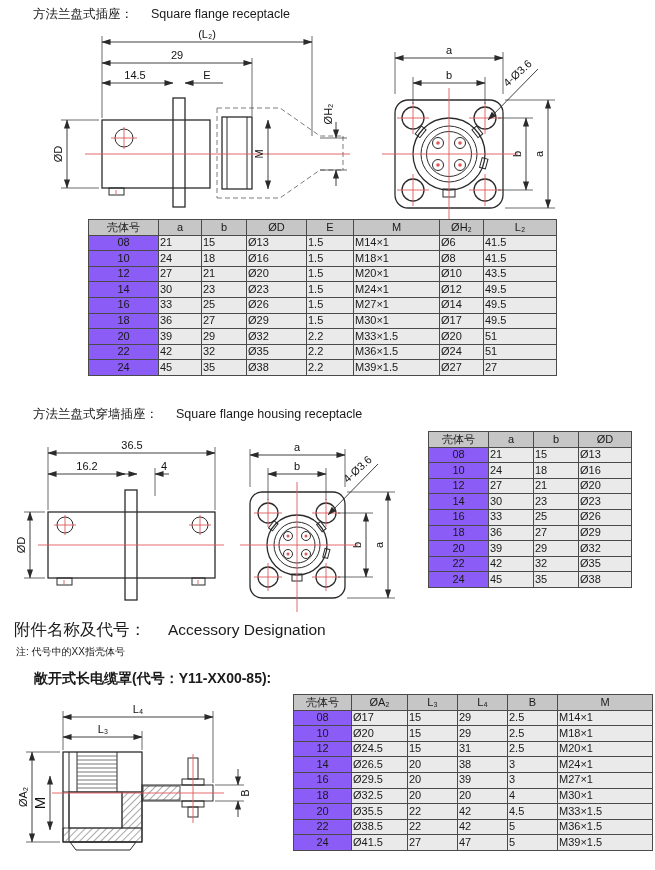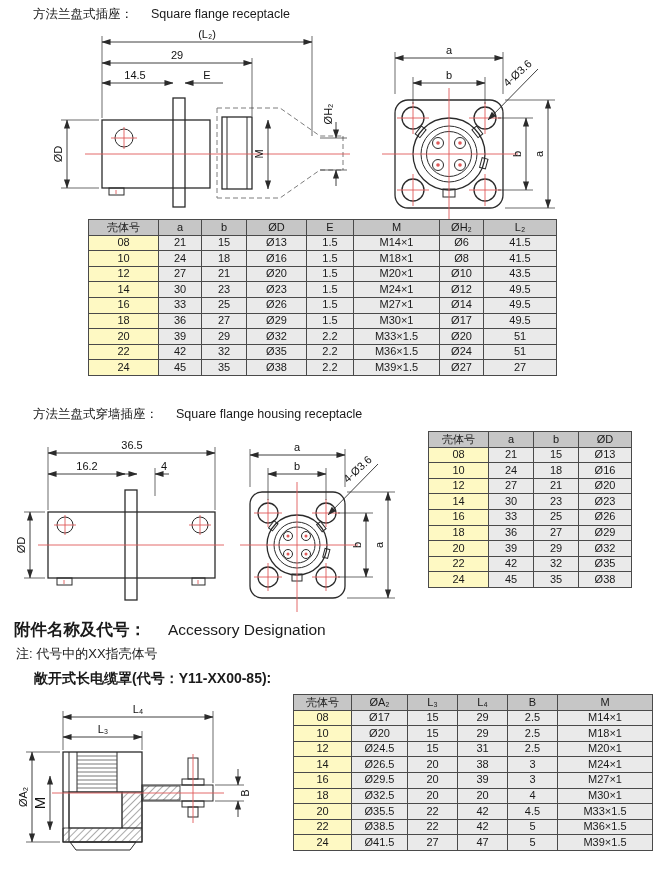--- a/index.html
+++ b/index.html
@@ -2,28 +2,28 @@
 <html><head>
 <meta charset="utf-8">
 <style>
   html,body{margin:0;padding:0}
   body{width:655px;height:870px;background:#ffffff;font-family:"Liberation Sans","DejaVu Sans",sans-serif;color:#1a1a1a;position:relative;overflow:hidden}
   .abs{position:absolute}
   .sec-title{font-size:12.5px;white-space:nowrap}
   .sec-title .zh{font-weight:normal}
   .sec-title .en{margin-left:18px}
   .big-title{font-size:16.5px;white-space:nowrap}
-  .big-title .zh{font-weight:bold}
+  .big-title .zh{font-weight:normal}
   .big-title .en{font-size:15.5px;margin-left:22px}
-  .note{font-size:13px;white-space:nowrap}
+  .note{font-size:10px;white-space:nowrap}
   .subtitle{font-size:14px;font-weight:600;white-space:nowrap}
-  table{border-collapse:collapse;table-layout:fixed;font-size:11px;text-align:center}
+  table{border-collapse:collapse;table-layout:fixed;font-size:11px;}
   th,td{border:1px solid #4a4a4a;padding:0 1px;height:14.6px;line-height:1.05;font-weight:normal;overflow:hidden;white-space:nowrap}
   thead th{background:#c6c6c6}
-  tbody th{background:#fef9c3}
+  tbody th{background:#8b5cf6}
   tbody td{background:#eaeaea}
   svg{overflow:visible}
   svg text{font-family:"Liberation Sans","DejaVu Sans",sans-serif;font-size:11px;fill:#111}
   .ln{stroke:#2b2b2b;stroke-width:1.3;fill:none}
   .th{stroke:#2b2b2b;stroke-width:1;fill:none}
   .dim{stroke:#2b2b2b;stroke-width:0.9;fill:none}
   .ext{stroke:#2b2b2b;stroke-width:0.7;fill:none}
   .red{stroke:#e05a5a;stroke-width:0.9;fill:none}
   .ph{stroke:#7d7d7d;stroke-width:1;fill:none;stroke-dasharray:5 3}
   .hatch{fill:url(#hat);stroke:#2b2b2b;stroke-width:0.8}

